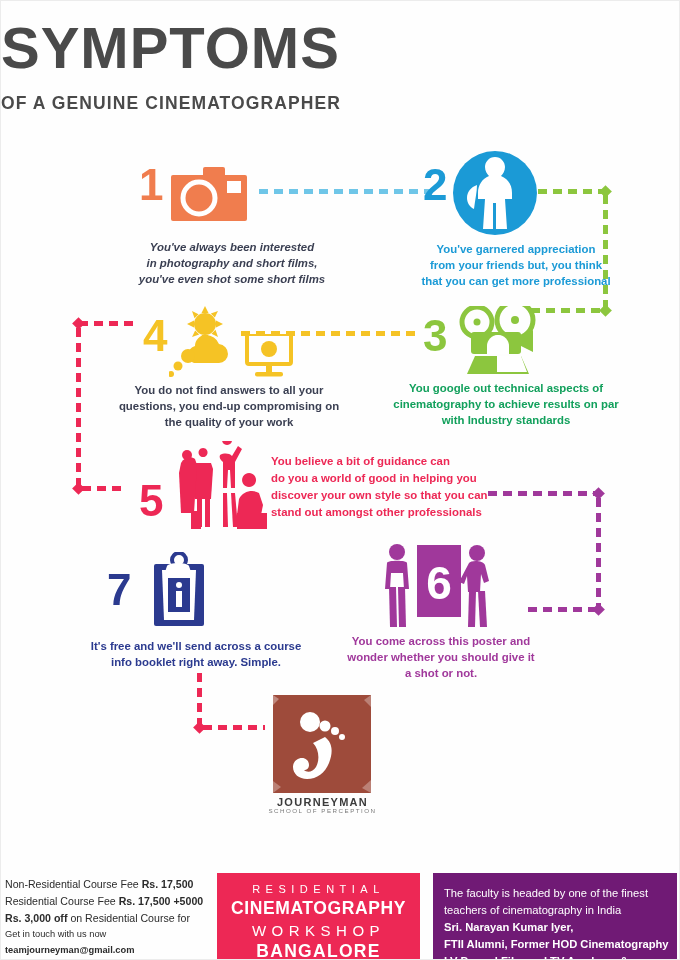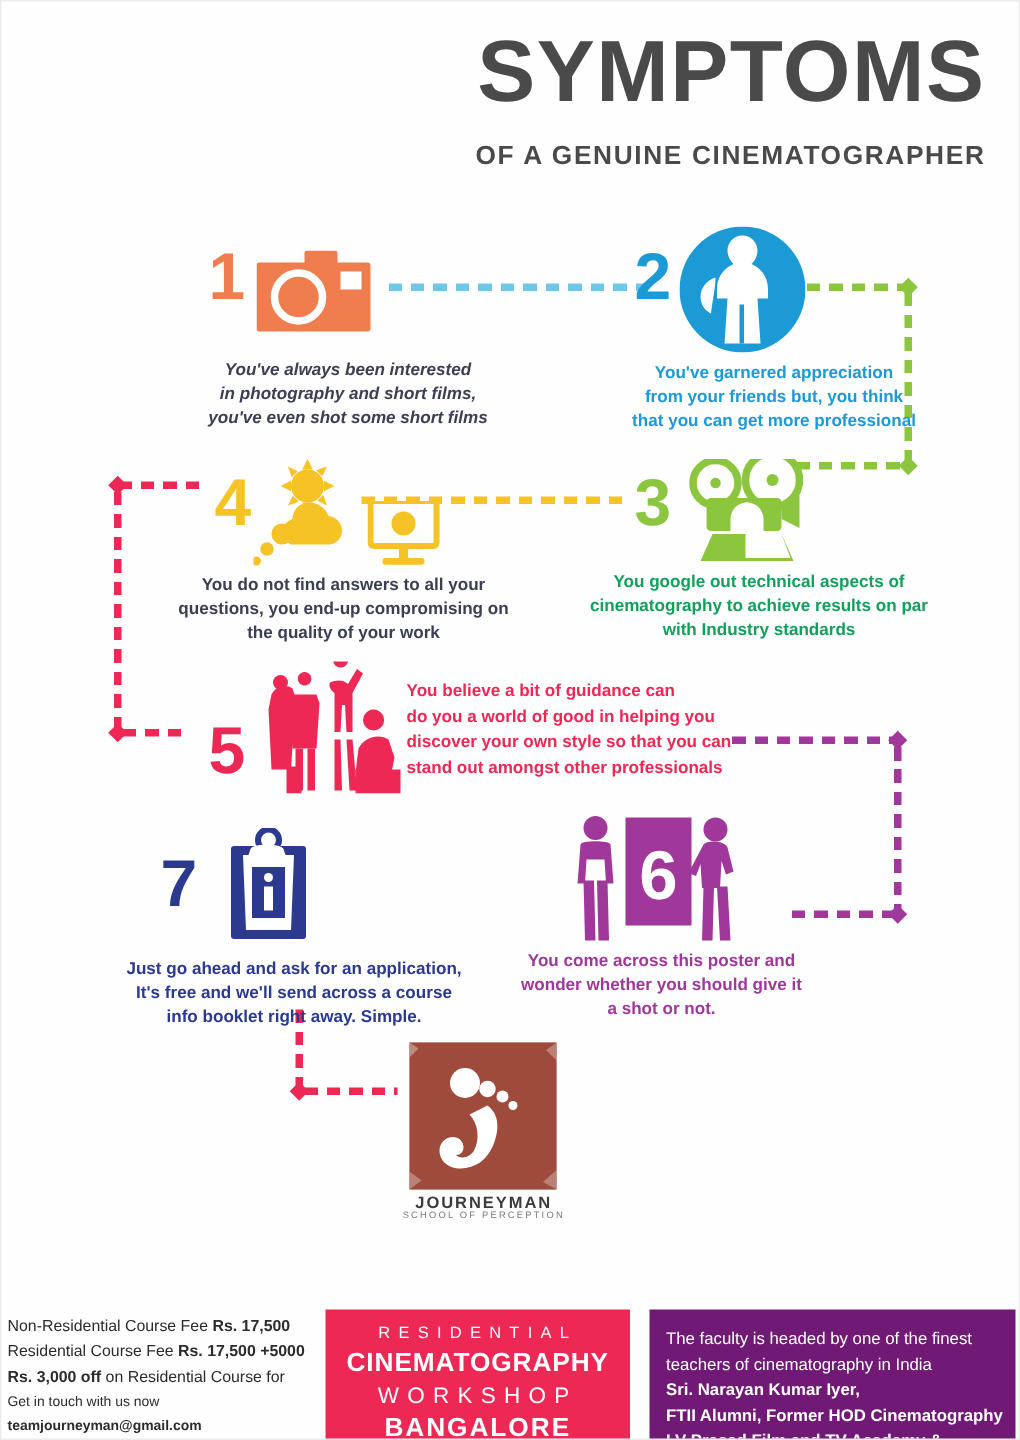--- a/index.html
+++ b/index.html
@@ -13,21 +13,21 @@
   #poster{
     position:relative;
     width:680px;height:960px;
     background:#fefefe;
     border:1px solid #ececec;
     box-sizing:border-box;
     overflow:hidden;
   }
 
   
-  .title-wrap{position:absolute;left:0;top:18px;width:656px;text-align:right;}
+  .title-wrap{position:absolute;left:0;top:18px;width:656px;text-align:left;}
   .main-title{
     font-size:58px;font-weight:bold;color:#4a4a4a;
     letter-spacing:1px;line-height:1;margin:0;
     font-family:"Liberation Sans", sans-serif;
   }
   .sub-title{
     font-size:17.5px;font-weight:bold;color:#4a4a4a;
     letter-spacing:1.1px;margin-top:16px;
   }
 
@@ -290,21 +290,20 @@
         <circle cx="30" cy="8" r="7" fill="none" stroke="#2B3A8F" stroke-width="4"></circle>
         <rect x="5" y="12" width="50" height="62" rx="2" fill="#2B3A8F"></rect>
         <path d="M13 18 l34 0 l-2 50 l-30 0 z" fill="#ffffff"></path>
         <path d="M18 14 c2 -4 20 -4 22 0 l2 6 l-26 0 z" fill="#ffffff"></path>
         <rect x="19" y="26" width="22" height="34" fill="#2B3A8F"></rect>
         <circle cx="30" cy="33" r="3" fill="#ffffff"></circle>
         <rect x="27" y="39" width="6" height="16" fill="#ffffff"></rect>
       </svg>
     </div>
     <div class="cap center abs" style="left:-2px;top:92px;width:234px;color:#2B3A8F;">
-      <div>Just go ahead and ask for an application,</div>
       <div>It's free and we'll send across a course</div>
       <div>info booklet right away. Simple.</div>
     </div>
   </div>
 
   <div class="logo-box">
     <svg width="98" height="98" viewBox="0 0 98 98">
       <rect x="0" y="0" width="98" height="98" fill="#9E4B3B"></rect>
       <g fill="#ffffff">
         <circle cx="37" cy="27" r="10"></circle>

